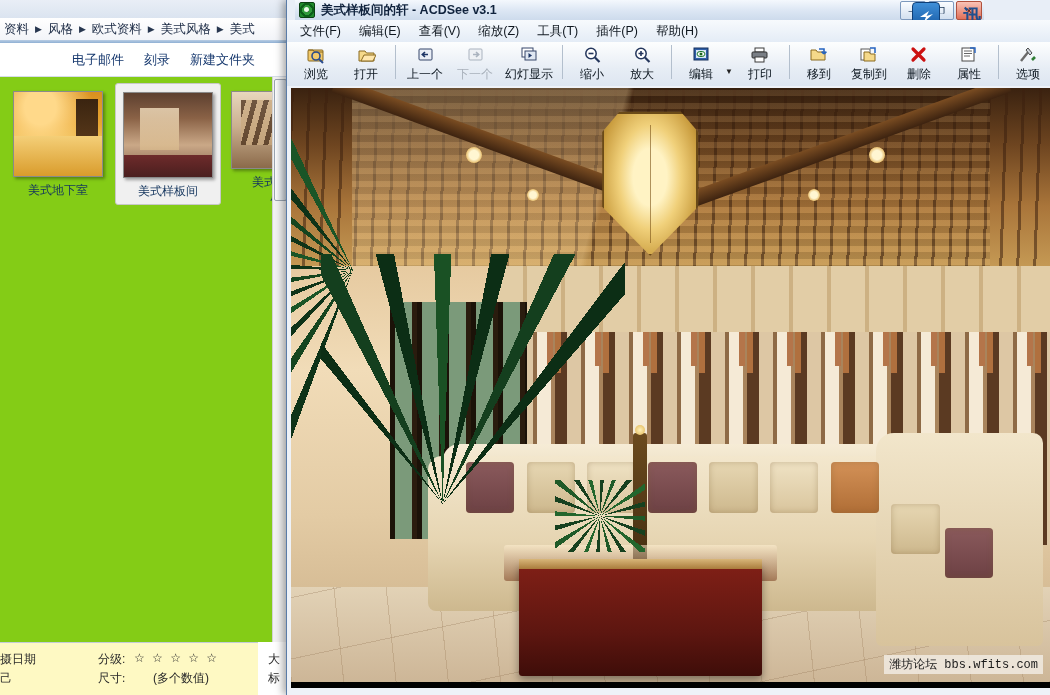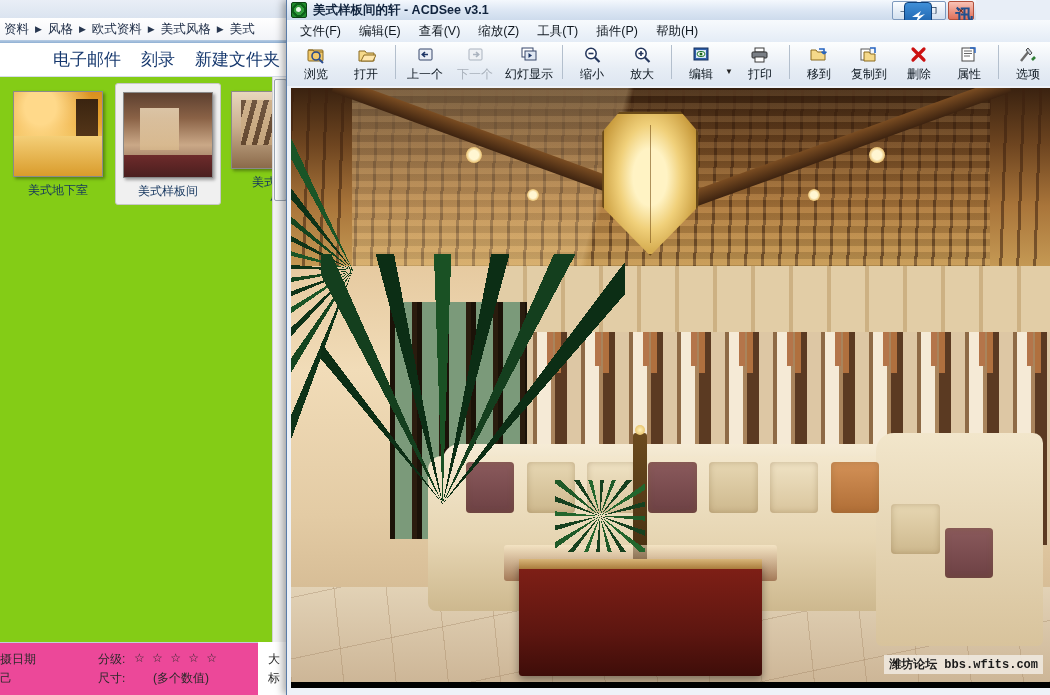--- a/index.html
+++ b/index.html
@@ -28,21 +28,21 @@
     position:absolute;left:0;top:0;width:290px;height:18px;
     background:linear-gradient(#e9eef6,#dbe4f0);
   }
   #bg-bluebar{
     position:absolute;left:0;top:40px;width:290px;height:3px;
     background:linear-gradient(#b9cde4,#8fb0d4);
   }
   #bg-btnbar{
     position:absolute;left:0;top:43px;width:290px;height:33px;
     background:#ffffff;border-bottom:1px solid #d6dde8;
-    display:flex;align-items:center;color:#16386e;font-size:17px;
+    display:flex;align-items:center;color:#16386e;font-size:13px;
   }
   #bg-btnbar .tbtn{padding:2px 10px;cursor:default;white-space:nowrap;}
   #thumbs{
     position:absolute;left:0;top:77px;width:272px;height:565px;
     background:#84cc16;overflow:hidden;
   }
   .thumb-cell{
     position:absolute;top:6px;width:104px;height:120px;
     display:flex;flex-direction:column;align-items:center;
   }
@@ -80,37 +80,37 @@
     position:absolute;left:272px;top:77px;width:14px;height:565px;
     background:#f2f2f2;border-left:1px solid #d2d2d2;
   }
   #vscroll .thumbbar{
     position:absolute;left:1px;top:2px;width:11px;height:120px;
     background:linear-gradient(90deg,#fdfdfd,#cfd6de);
     border:1px solid #9aa4b0;border-radius:2px;
   }
   #bg-bottom{
     position:absolute;left:0;top:642px;width:258px;height:53px;
-    background:#ec4899;border-top:1px solid #c4ccd8;
+    background:#fef9c3;border-top:1px solid #c4ccd8;
   }
   #bg-bottom .binfo{
     position:absolute;font-size:12px;color:#2a2a2a;white-space:nowrap;
   }
   .lbl{color:#3b4a5e;}
   .stars{letter-spacing:2px;color:#b9c4d2;font-size:12px;}
   
   #viewer{
     position:absolute;left:286px;top:0;width:764px;height:695px;
     background:#e8eef7;
     border:1px solid #5a7ca8;border-top:none;border-right:none;border-bottom:none;
     box-shadow:-3px 0 8px rgba(0,0,0,.35);
     overflow:hidden;
   }
   #titlebar{
-    position:absolute;left:0;top:0;width:689px;height:20px;
+    position:absolute;left:8px;top:0;width:689px;height:20px;
     background:linear-gradient(#f4f8fd,#dde7f4 50%,#cddbec);
     display:flex;align-items:center;
   }
   #app-icon{
     width:14px;height:14px;margin-left:4px;margin-right:6px;border-radius:2px;
     background:radial-gradient(circle at 50% 50%,#0a3d12 0 22%,#2f9b3a 24% 48%,#0d5f1a 50% 70%,#1f8a2c 72%);
     border:1px solid #0a4012;position:relative;flex:0 0 auto;
   }
   #app-icon:after{content:"";position:absolute;left:4px;top:4px;width:5px;height:5px;
      border-radius:50%;background:#eafbe9;}
@@ -150,21 +150,21 @@
     padding:3px 5px 0 5px;
   }
   .tool .ic{height:20px;display:flex;align-items:center;justify-content:center;}
   .tool .tl{font-size:12px;color:#0d1720;margin-top:1px;white-space:nowrap;}
   .tool.disabled .tl{color:#a8b0ba;}
   .tsep{width:1px;height:34px;margin:3px 4px 0 4px;background:#b3bfcd;}
   .caret{font-size:8px;color:#222;align-self:center;margin:0 2px 0 -1px;padding-top:14px;}
   
   #img-viewport{
     position:absolute;left:0;top:86px;width:764px;height:609px;
-    background:#eef2f8;padding:2px 0 6px 4px;box-sizing:border-box;font-weight:bold;
+    background:#eef2f8;padding:2px 0 6px 4px;box-sizing:border-box;
   }
   #photo{
     position:absolute;left:4px;top:2px;width:760px;height:600px;
     background:#000;overflow:hidden;
   }
   #photo-inner{position:absolute;left:0;top:0;right:0;bottom:6px;overflow:hidden;
     background:linear-gradient(#2b1a0e,#4a2d16 10%,#8a6330 20%,#caa163 34%,#e8d3ae 52%,#d9c39c 72%,#c6ad86);}
   
   .ceiling{position:absolute;left:0;top:0;width:100%;height:32%;
     background:

